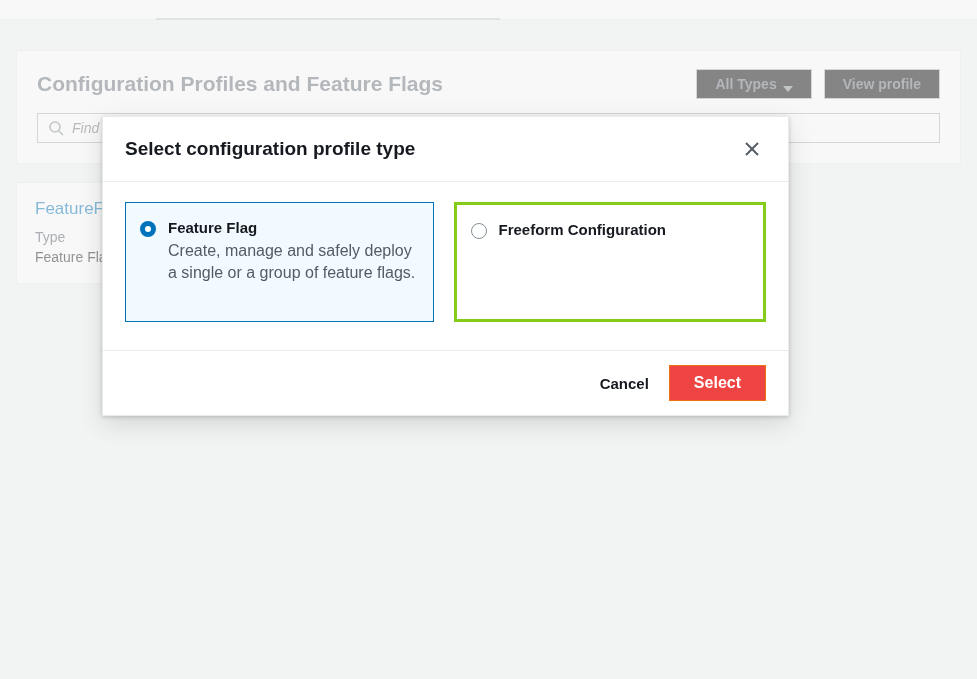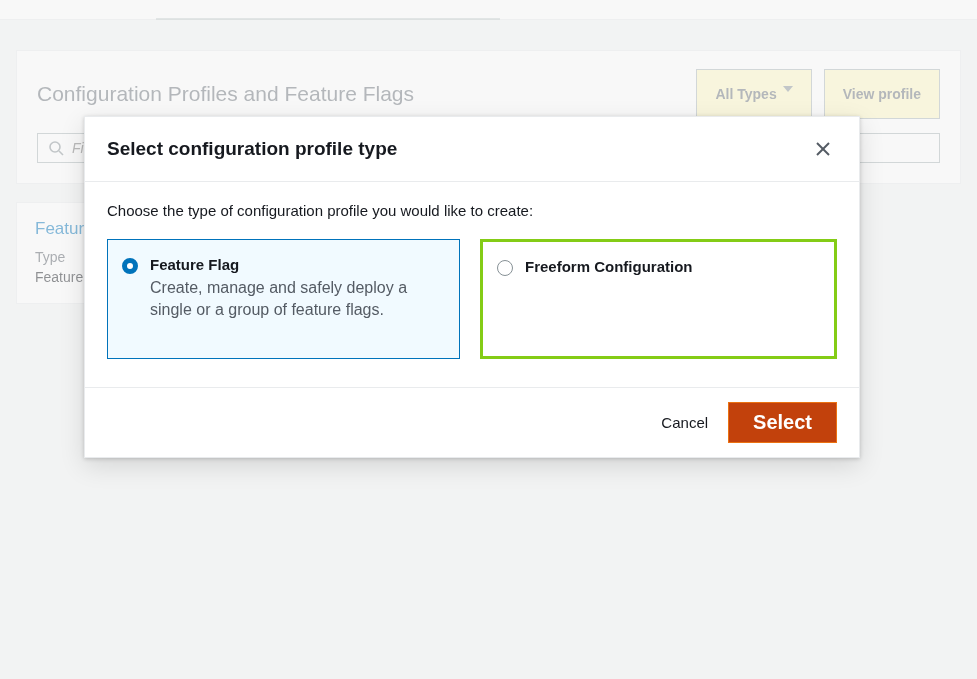--- a/index.html
+++ b/index.html
@@ -37,34 +37,34 @@
       padding: 18px 20px 20px 20px;
     }
     .panel-header {
       display: flex;
       align-items: center;
       justify-content: space-between;
       margin-bottom: 14px;
     }
     .panel-title {
       font-size: 21px;
-      font-weight: 400;
+      font-weight: 700;
       color: #687078;
     }
     .panel-actions { display: flex; gap: 12px; }
     .btn-outline {
-      background: #fef9c3;
+      background: #000000;
       border: 1px solid #aab7b8;
       color: #687078;
       font-weight: 700;
       font-size: 14px;
-      padding: 16px 18px;
+      padding: 6px 18px;
       cursor: pointer;
       display: inline-flex;
-      align-items: flex-start;
+      align-items: flex-end;
       gap: 6px;
     }
     .caret-down {
       width: 0; height: 0;
       border-left: 5px solid transparent;
       border-right: 5px solid transparent;
       border-top: 6px solid #879196;
     }
     .search-wrap {
       border: 1px solid #aab7b8;
@@ -98,22 +98,22 @@
     .dimmer {
       position: absolute; inset: 0;
       background: rgba(242,243,243,0.55);
       pointer-events: none;
     }
 
     
     .modal {
       position: absolute;
       top: 116px;
-      left: 84px;
-      width: 776px;
+      left: 102px;
+      width: 687px;
       background: #fff;
       box-shadow: 0 1px 4px rgba(0,0,0,.18), 0 8px 24px rgba(0,0,0,.12);
       border: 1px solid #e9ebed;
     }
     .modal-header {
       display: flex;
       align-items: center;
       justify-content: space-between;
       padding: 18px 22px 18px 22px;
       border-bottom: 1px solid #e9ebed;
@@ -159,30 +159,30 @@
     .modal-footer {
       border-top: 1px solid #e9ebed;
       padding: 14px 22px;
       display: flex;
       justify-content: flex-end;
       gap: 14px;
       align-items: center;
     }
     .btn-cancel {
       background: none; border: none;
-      font-weight: 400; font-size: 15px;
+      font-weight: 700; font-size: 15px;
       color: #16191f; cursor: pointer;
       padding: 8px 6px;
     }
     .btn-primary {
-      background: #c2410c;
+      background: #ef4444;
       border: 1px solid #ec7211;
       color: #fff;
       font-weight: 700;
-      font-size: 20px;
+      font-size: 16px;
       padding: 8px 24px;
       cursor: pointer;
     }
   </style>
 </head>
 <body>
 
 <div class="page">
   <div class="tabs-underline"></div>
 
@@ -221,21 +221,20 @@
   <div class="modal-header">
     <div class="modal-title">Select configuration profile type</div>
     <button class="close-btn">
       <svg width="16" height="16" viewBox="0 0 16 16">
         <line x1="2" y1="2" x2="14" y2="14" stroke="#545b64" stroke-width="2"></line>
         <line x1="14" y1="2" x2="2" y2="14" stroke="#545b64" stroke-width="2"></line>
       </svg>
     </button>
   </div>
   <div class="modal-body">
-    <div class="modal-instruction">Choose the type of configuration profile you would like to create:</div>
     <div class="options">
       <label class="option selected">
         <span class="radio"></span>
         <span>
           <div class="option-title">Feature Flag</div>
           <div class="option-desc">Create, manage and safely deploy a single or a group of feature flags.</div>
         </span>
       </label>
       <label class="option">
         <span class="radio"></span>

